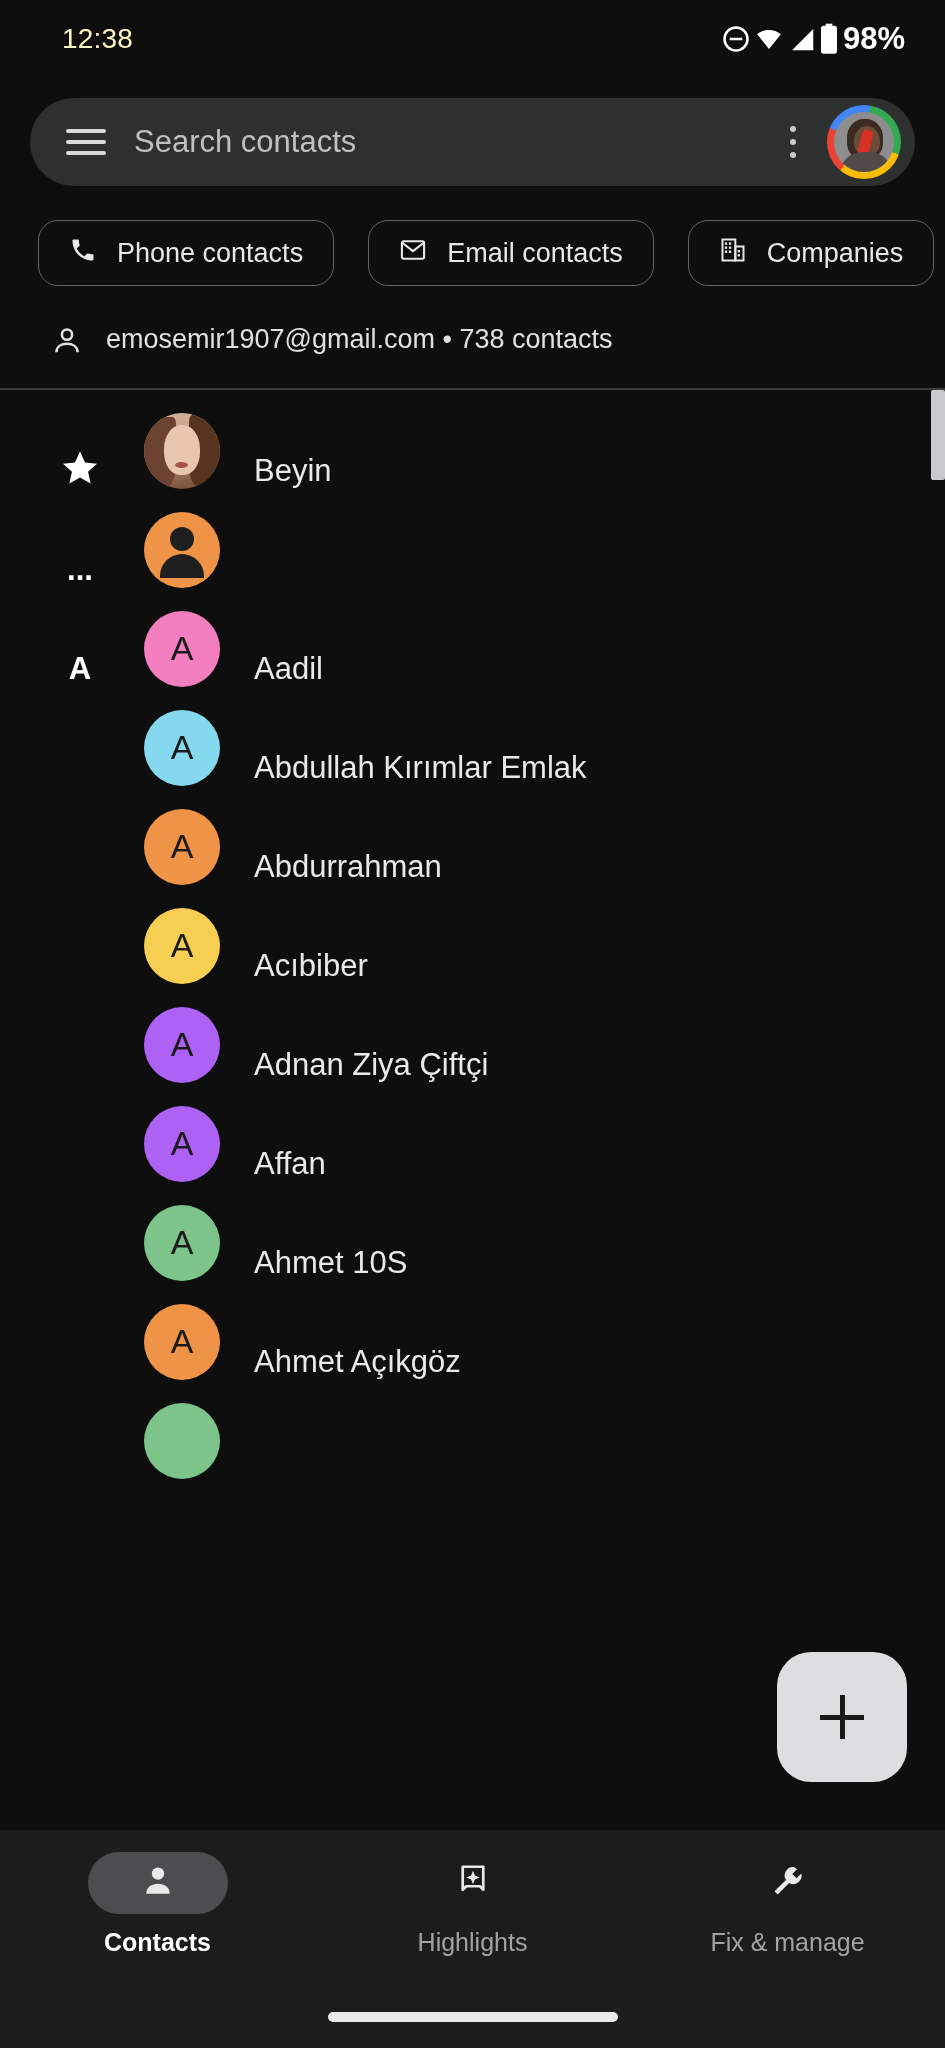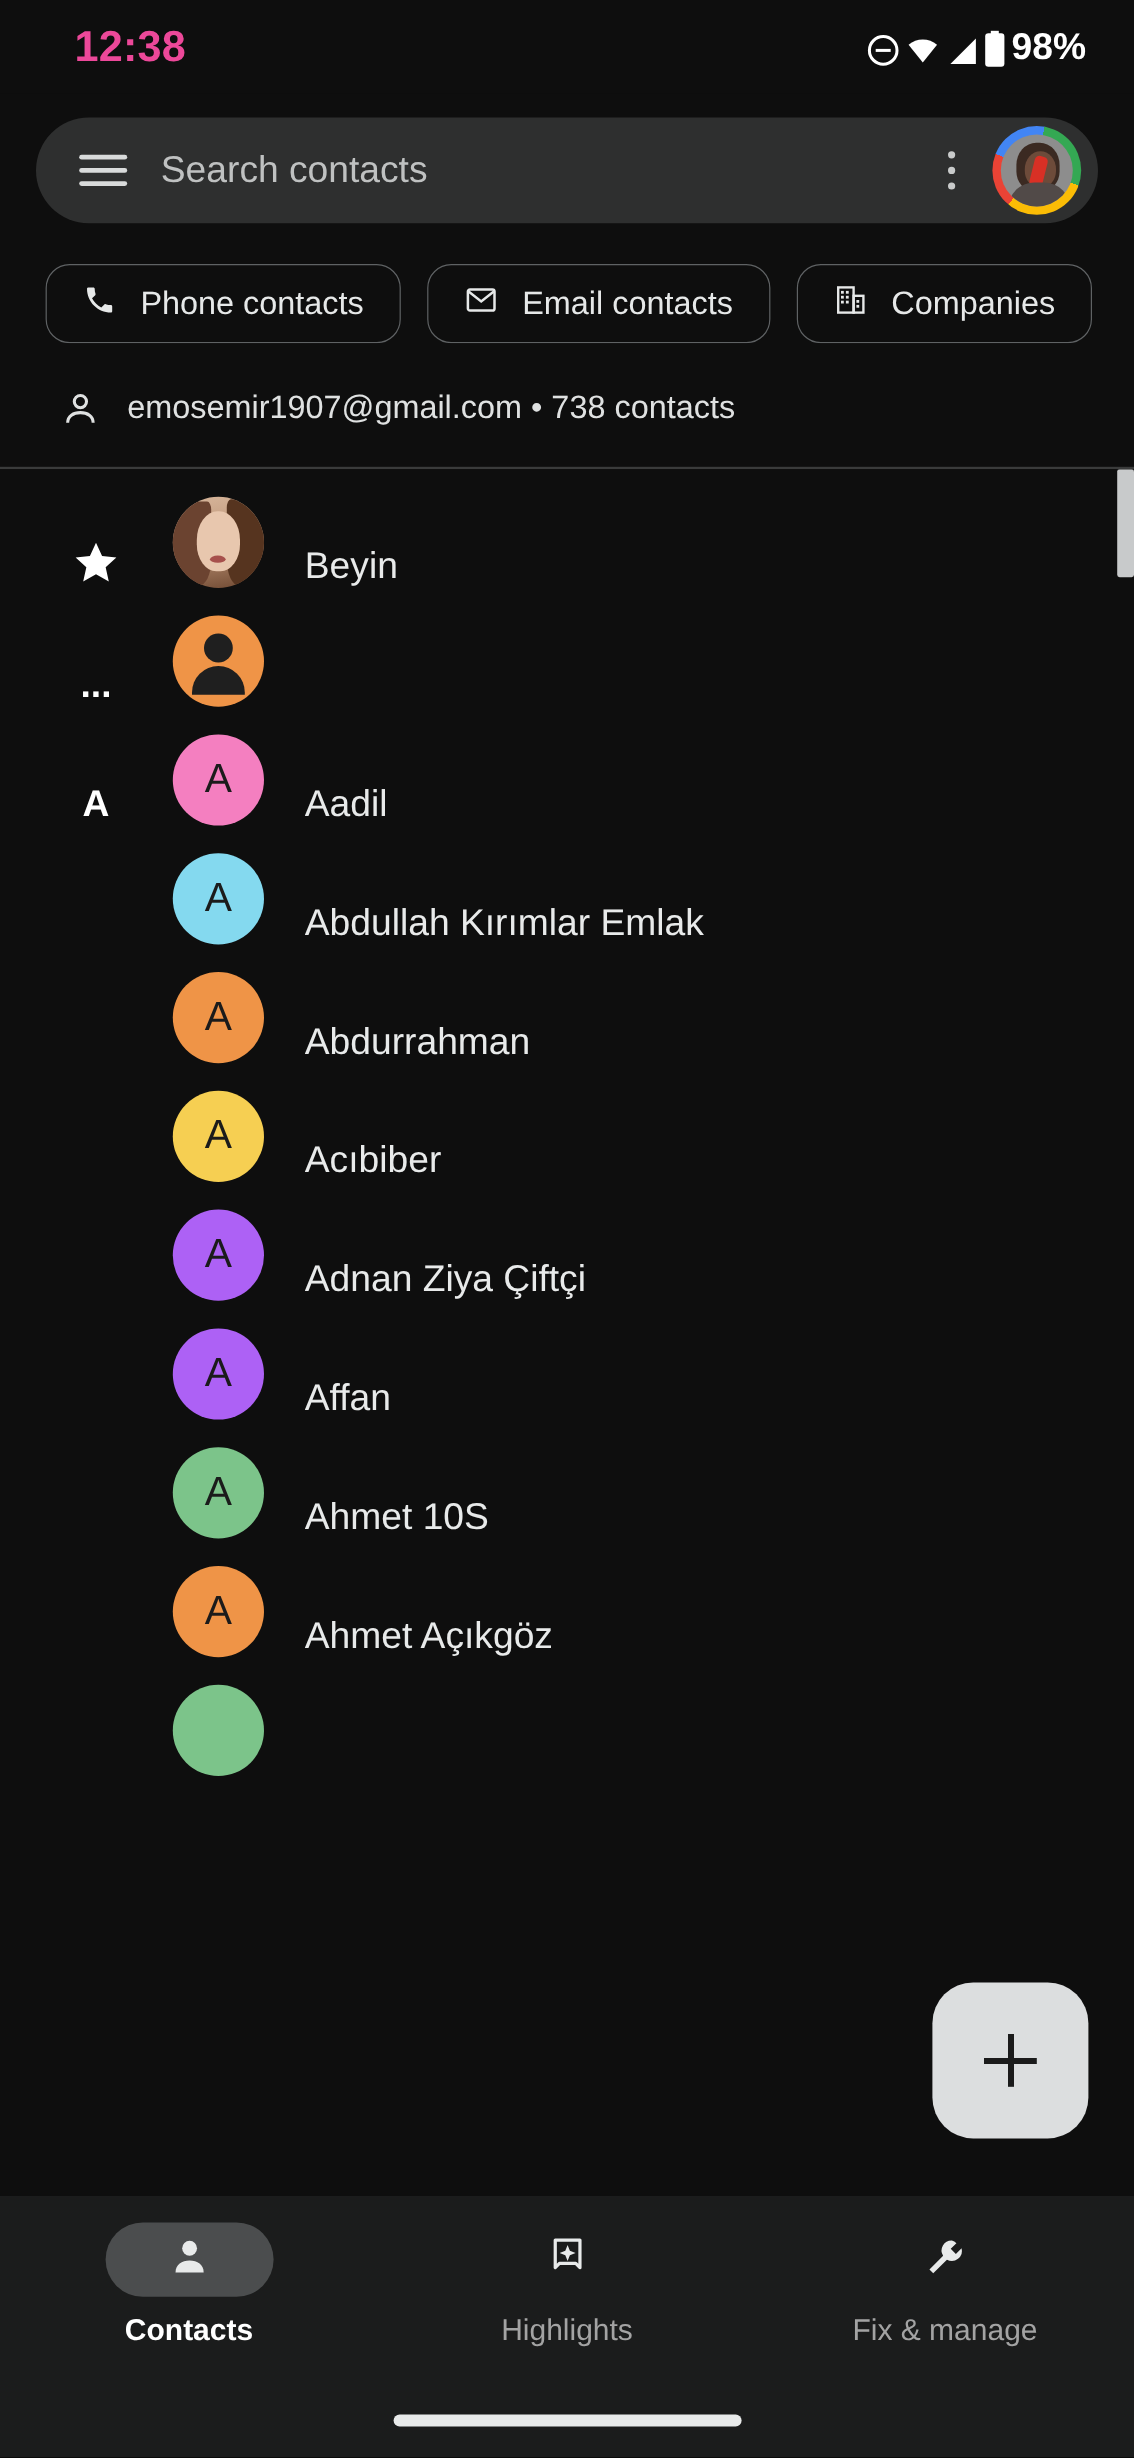--- a/index.html
+++ b/index.html
@@ -18,24 +18,24 @@
 
   
   .statusbar {
     height: 78px; flex: 0 0 78px;
     background: #0e0e0e;
     display: flex; align-items: center;
     justify-content: space-between;
     padding: 0 40px 0 62px;
   }
   .status-time {
-    color: #ec4899; font-size: 36px; font-weight: 700;
+    color: #fef9c3; font-size: 28px; font-weight: 400;
     letter-spacing: 0.2px;
   }
-  .status-icons { display: flex; align-items: flex-end; gap: 2px; }
+  .status-icons { display: flex; align-items: center; gap: 2px; }
   .si { display: inline-flex; align-items: center; justify-content: center; }
   .battery-pct {
     color: #ffffff; font-size: 31px; font-weight: 600; margin-left: 2px;
   }
 
   
   .searchwrap { padding: 20px 30px 0 30px; }
   .searchbar {
     height: 88px;
     background: #2e2f2f;
@@ -89,21 +89,21 @@
     position: absolute; width: 11px; height: 26px; border-radius: 4px;
     background: #d93025; left: 26px; top: 18px; transform: rotate(14deg);
   }
   .avatar-photo .body {
     position: absolute; width: 52px; height: 22px; border-radius: 26px 26px 0 0;
     background: #514a48; left: 6px; bottom: -2px;
   }
 
   
   .chiprow {
-    display: flex; gap: 22px;
+    display: flex; gap: 34px;
     padding: 34px 0 0 38px;
     overflow: hidden;
   }
   .chip {
     height: 66px; flex: 0 0 auto;
     border: 1.5px solid #5f6264;
     border-radius: 20px;
     display: flex; align-items: center; gap: 20px;
     padding: 0 30px;
     color: #e6e8e8; font-size: 27px; font-weight: 500;

